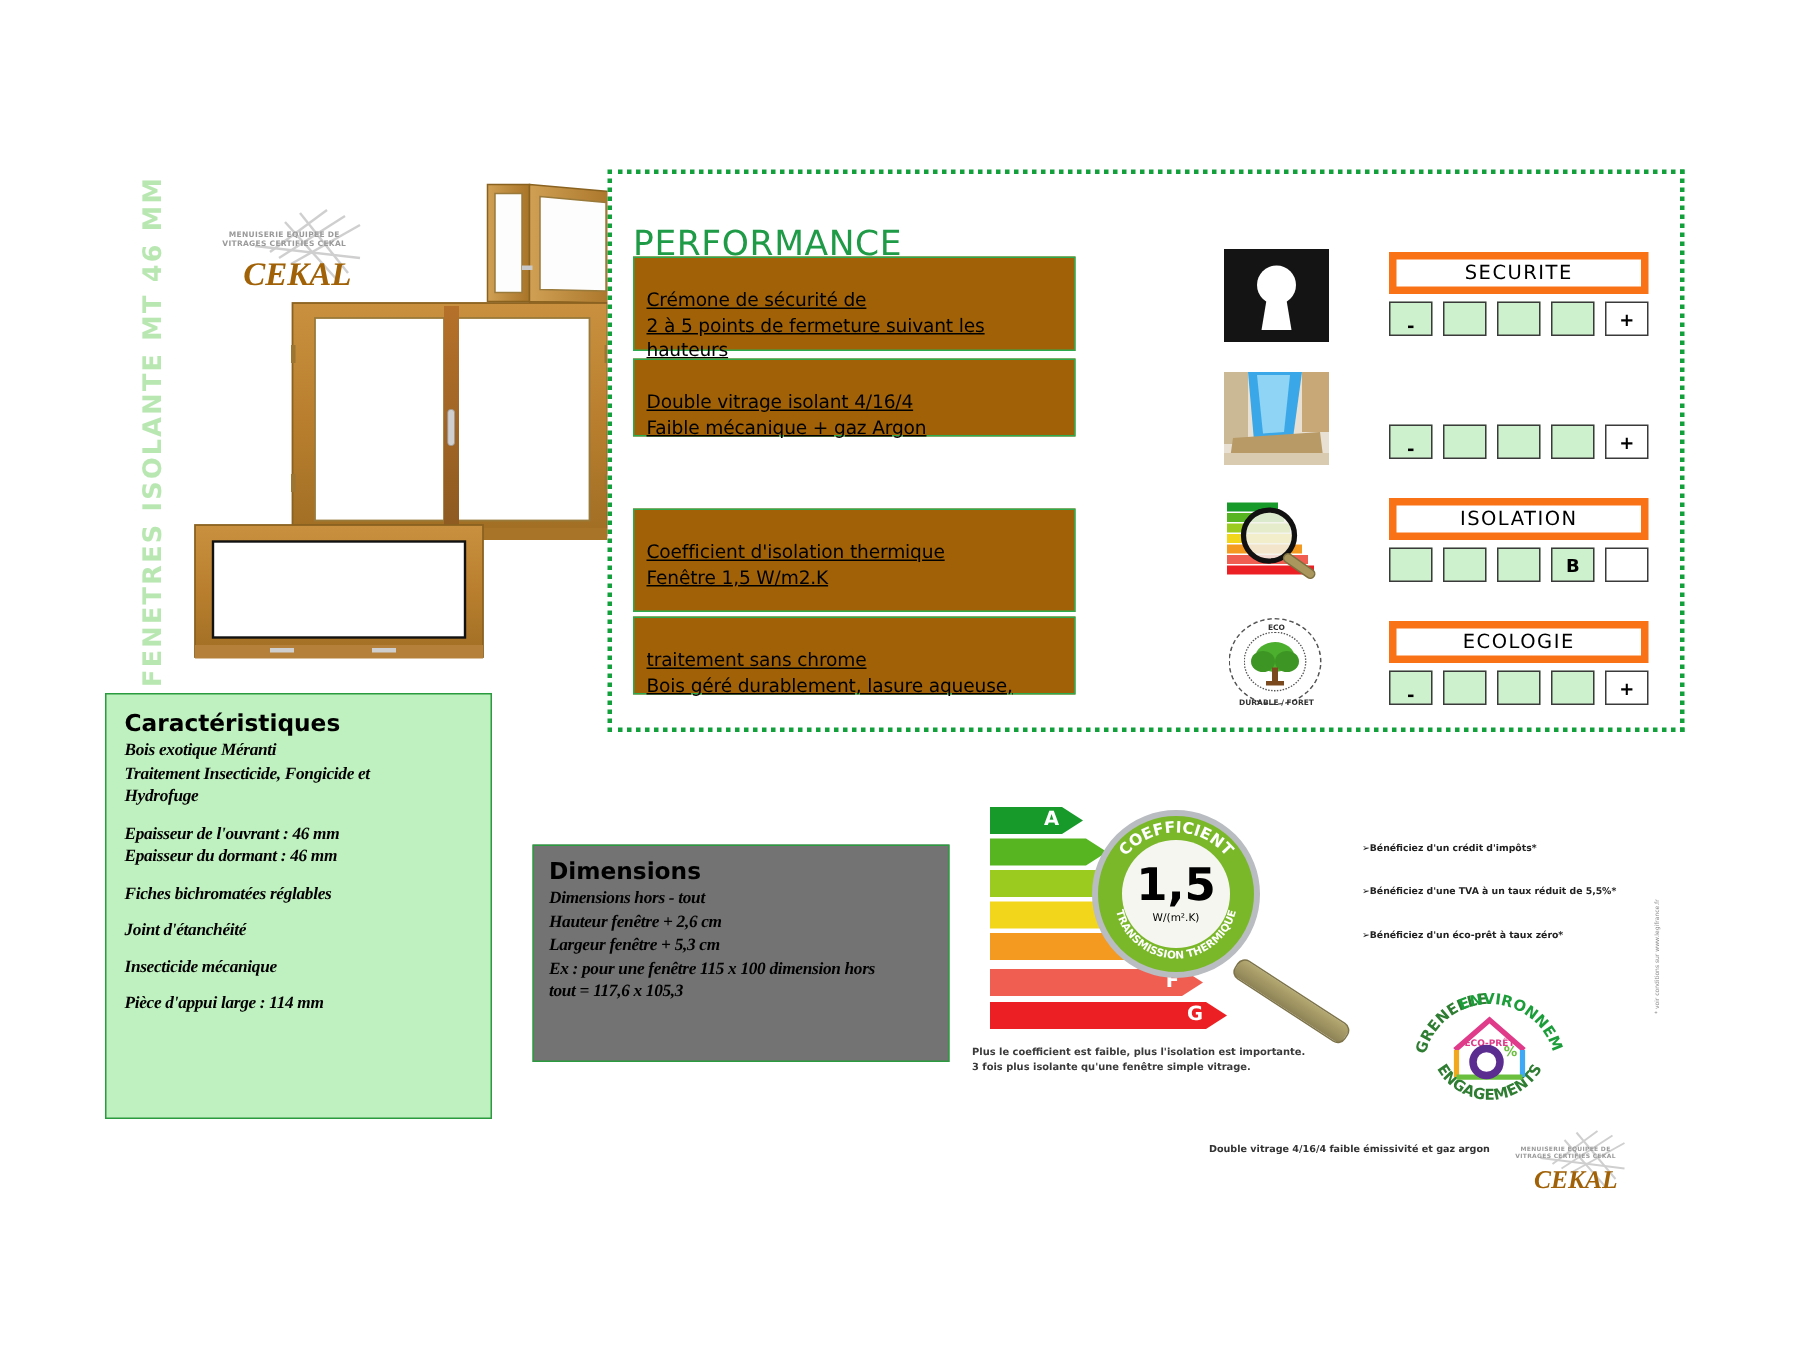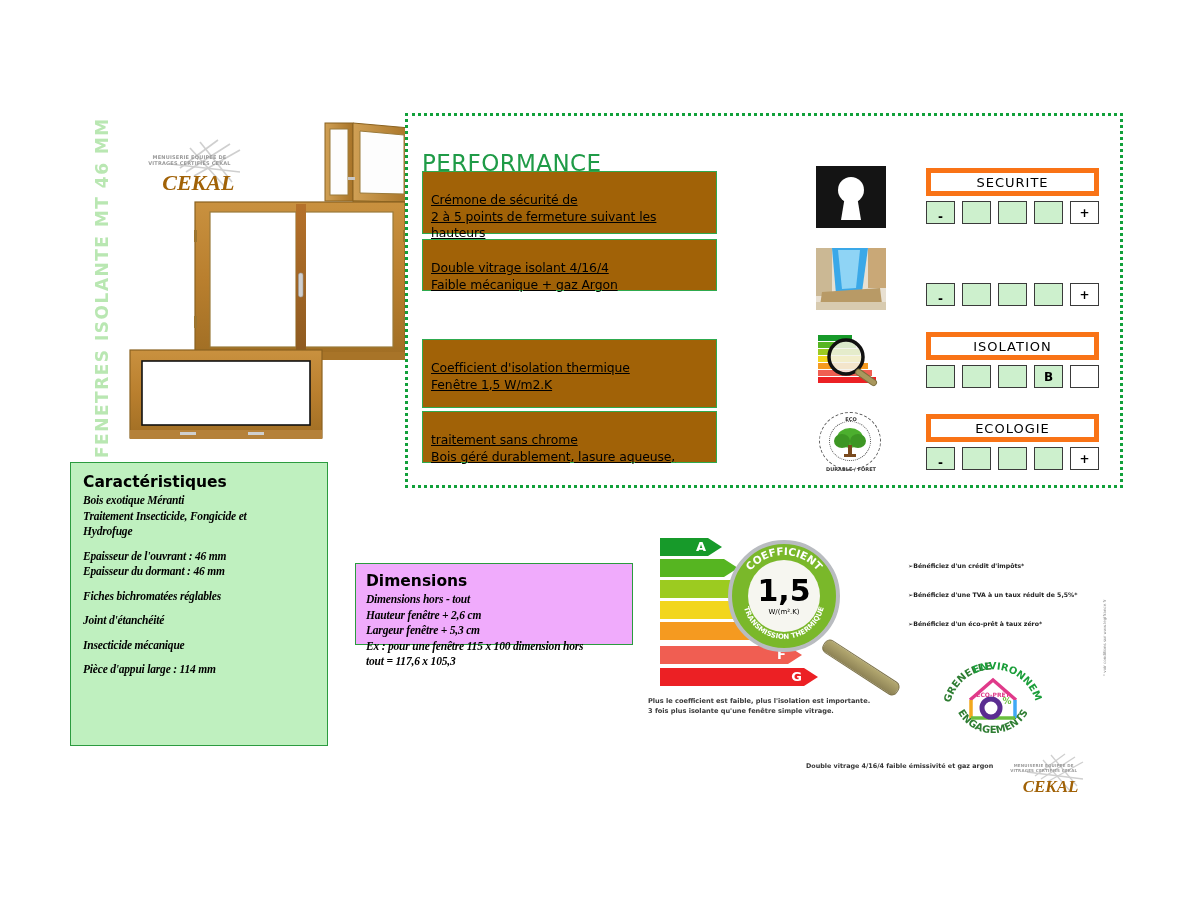--- a/index.html
+++ b/index.html
@@ -59,21 +59,21 @@
   .pip.center{align-items:center;}
 
   
   .card{position:absolute;box-sizing:border-box;border:1.6px solid #2b9b3f;}
   .card h3{margin:0 0 2px 0;font-size:15.5px;font-weight:700;
       font-family:"DejaVu Sans",sans-serif;}
   .card p{margin:0;font-size:11.5px;line-height:15.5px;font-style:italic;
       font-weight:600;font-family:Liberation Serif, serif;letter-spacing:-.2px;}
   .card .gap{height:9px;}
   #carac{left:70px;top:462px;width:258px;height:284px;background:#bff0bf;padding:10px 12px;}
-  #dims{left:355px;top:563px;width:278px;height:82px;background:#f0abfc;padding:8px 10px;}
+  #dims{left:355px;top:563px;width:278px;height:145px;background:#737373;padding:8px 10px;}
 
   
   .promo-title{position:absolute;left:705px;top:506px;width:400px;
       font-size:21px;font-family:"DejaVu Sans",sans-serif;letter-spacing:.2px;}
 
   .energy{position:absolute;left:660px;top:538px;width:170px;height:160px;}
   .ebar{position:absolute;left:0;height:18px;}
   .ebar .body{position:absolute;left:0;top:0;height:100%;width:calc(100% - 14px);}
   .ebar .tip{position:absolute;right:0;top:0;width:0;height:0;
       border-top:9px solid transparent;border-bottom:9px solid transparent;}

